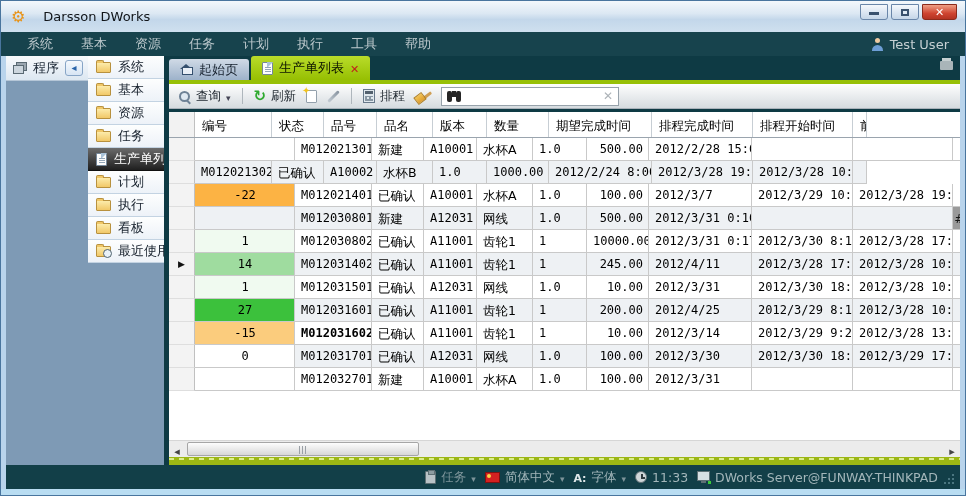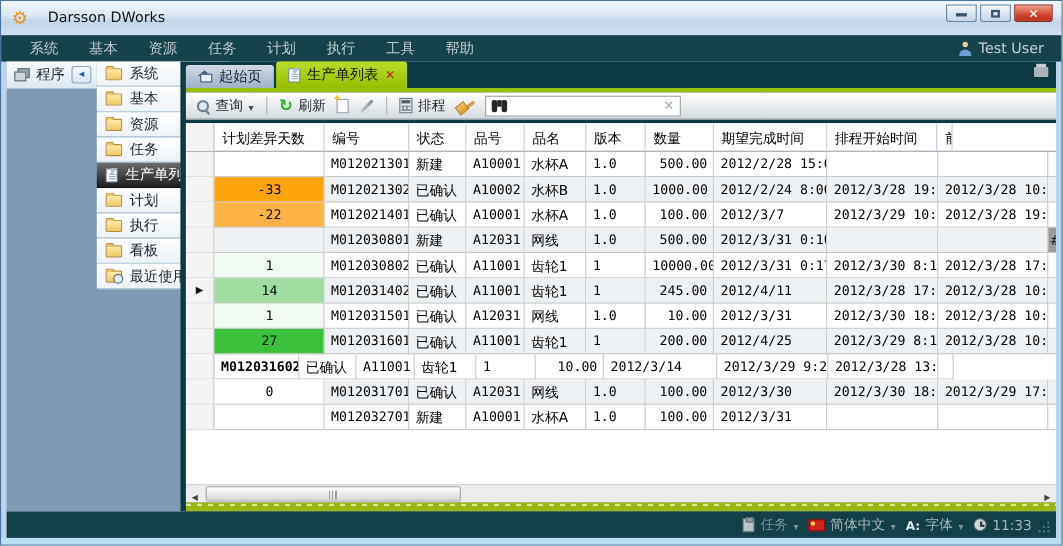--- a/index.html
+++ b/index.html
@@ -276,49 +276,48 @@
         <div class="toolbar-search">
           <span class="binoc"></span>
           <input class="search-input" value="" style="">
           <span class="xicon"></span>
         </div>
       </div>
 
       <div class="table-zone">
         <div class="thead" id="thead">
             <div class="th sel" style="width: 26px;"></div>
-            <div class="th" style="width: 100px;">计划差异天数</div>
             <div class="th" style="width: 77px;">编号</div>
             <div class="th" style="width: 52px;">状态</div>
             <div class="th" style="width: 53px;">品号</div>
             <div class="th" style="width: 56px;">品名</div>
             <div class="th" style="width: 54px;">版本</div>
             <div class="th" style="width: 62px;">数量</div>
             <div class="th" style="width: 103px;">期望完成时间</div>
+            <div class="th" style="width: 101px;">排程完成时间</div>
             <div class="th" style="width: 100px;">排程开始时间</div>
             <div class="th" style="width: 14px;">前</div>
           </div>
         <div class="tbody" id="tbody">
             <div class="tr">
               <div class="td sel" style="width: 26px;"></div>
               <div class="td mono c" style="width: 100px;"></div>
               <div class="td mono" style="width: 77px;">M012021301</div>
               <div class="td" style="width: 52px;">新建</div>
               <div class="td mono" style="width: 53px;">A10001</div>
               <div class="td" style="width: 56px;">水杯A</div>
               <div class="td mono" style="width: 54px;">1.0</div>
               <div class="td mono r" style="width: 62px;">500.00</div>
               <div class="td mono" style="width: 103px;">2012/2/28 15:00</div>
               <div class="td mono" style="width: 101px;"></div>
               <div class="td mono" style="width: 100px;"></div>
               <div class="td" style="width: 14px;"></div>
             </div>
             <div class="tr even">
               <div class="td sel" style="width: 26px;"></div>
-              <div class="td mono c" style="width: 100px; background: rgb(255, 164, 10);">-33</div>
               <div class="td mono" style="width: 77px;">M012021302</div>
               <div class="td" style="width: 52px;">已确认</div>
               <div class="td mono" style="width: 53px;">A10002</div>
               <div class="td" style="width: 56px;">水杯B</div>
               <div class="td mono" style="width: 54px;">1.0</div>
               <div class="td mono r" style="width: 62px;">1000.00</div>
               <div class="td mono" style="width: 103px;">2012/2/24 8:00</div>
               <div class="td mono" style="width: 101px;">2012/3/28 19:10</div>
               <div class="td mono" style="width: 100px;">2012/3/28 10:52</div>
               <div class="td" style="width: 14px;"></div>
@@ -402,20 +401,21 @@
               <div class="td" style="width: 56px;">齿轮1</div>
               <div class="td mono" style="width: 54px;">1</div>
               <div class="td mono r" style="width: 62px;">200.00</div>
               <div class="td mono" style="width: 103px;">2012/4/25</div>
               <div class="td mono" style="width: 101px;">2012/3/29 8:15</div>
               <div class="td mono" style="width: 100px;">2012/3/28 10:52</div>
               <div class="td" style="width: 14px;"></div>
             </div>
             <div class="tr">
               <div class="td sel" style="width: 26px;"></div>
+              <div class="td mono c" style="width: 100px; background: rgb(251, 204, 125);">-15</div>
               <div class="td mono" style="width: 77px; font-weight: bold;">M012031602</div>
               <div class="td" style="width: 52px;">已确认</div>
               <div class="td mono" style="width: 53px;">A11001</div>
               <div class="td" style="width: 56px;">齿轮1</div>
               <div class="td mono" style="width: 54px;">1</div>
               <div class="td mono r" style="width: 62px;">10.00</div>
               <div class="td mono" style="width: 103px;">2012/3/14</div>
               <div class="td mono" style="width: 101px;">2012/3/29 9:20</div>
               <div class="td mono" style="width: 100px;">2012/3/28 13:40</div>
               <div class="td" style="width: 14px;"></div>
@@ -475,17 +475,21 @@
     </div>
     <div class="sb-item">
       <span class="font-a"></span>
       <span>字体</span>
       <span class="caret"></span>
     </div>
     <div class="sb-item">
       <span class="icon-clock"></span>
       <span>11:33</span>
     </div>
+    <div class="sb-item">
+      <span class="icon-monitor"></span>
+      <span>DWorks Server@FUNWAY-THINKPAD</span>
+    </div>
     <span class="resize-grip"></span>
   </div>
 
   <div class="bottom-strip"></div>
 </div>
 
 </body></html>

